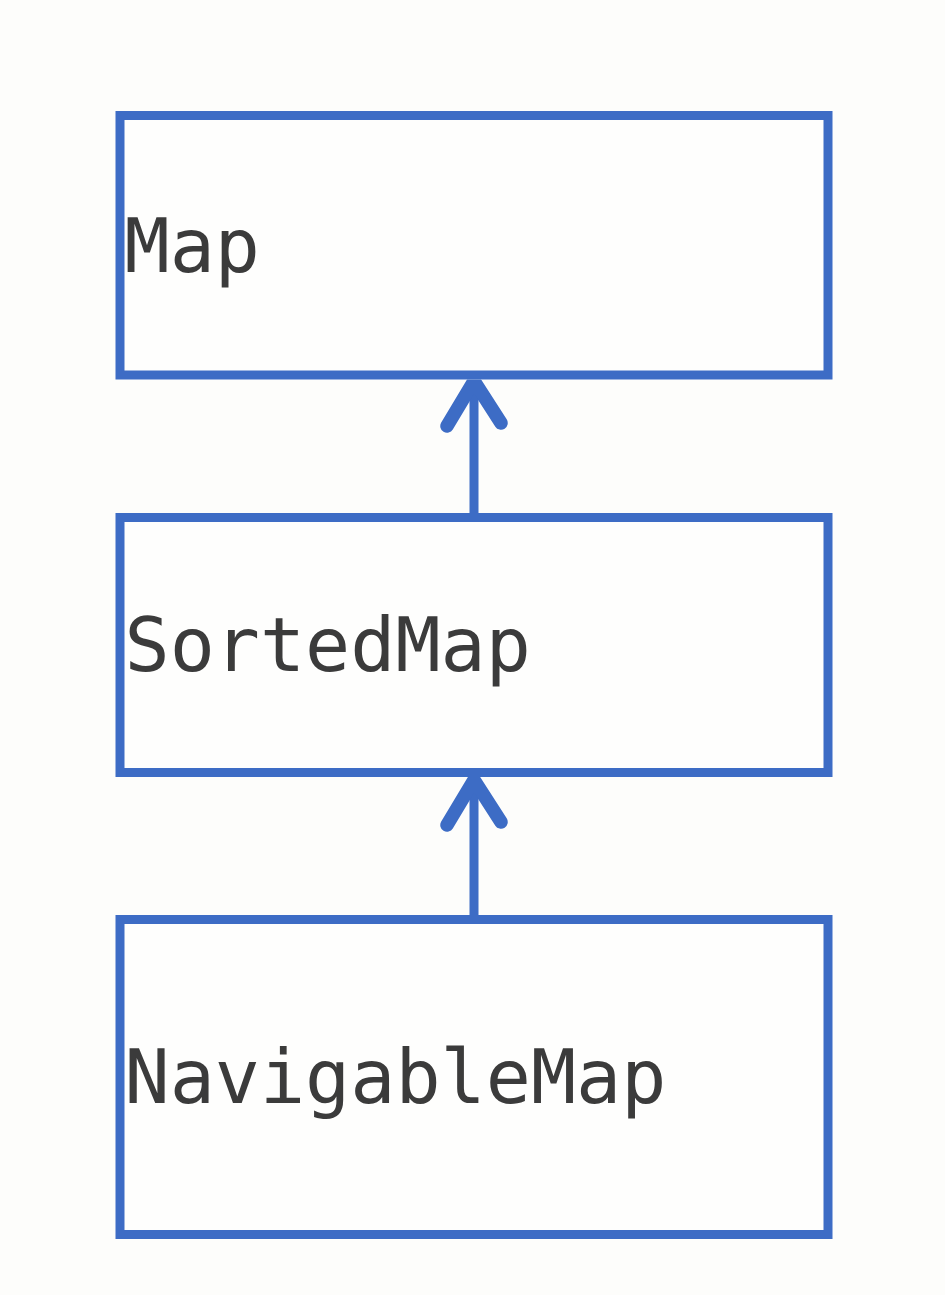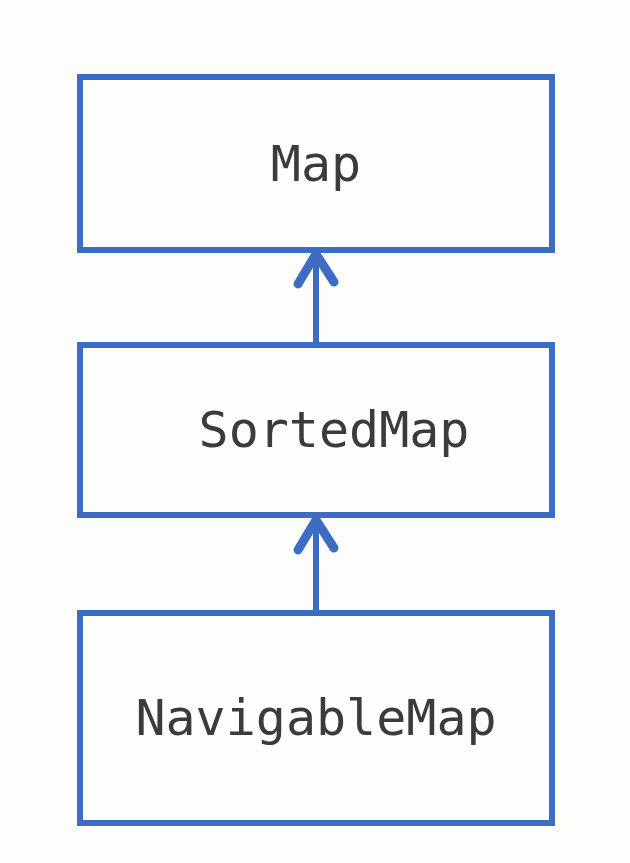--- a/index.html
+++ b/index.html
@@ -20,30 +20,29 @@
   }
   .class-box {
     position: absolute;
     left: 77px;
     width: 478px;
     box-sizing: border-box;
     border: 6px solid var(--accent, #3d6cc5);
     background: var(--box-bg, #fefefd);
     display: flex;
     align-items: center;
-    justify-content: center;
   }
   .class-box .label {
     font-size: 50px;
     color: var(--text, #3b3b3b);
     letter-spacing: 0px;
     white-space: nowrap;
   }
   #box-map          { top: 74px;  height: 179px; }
-  #box-sorted-map   { top: 342px; height: 176px; padding-left: 36px; }
+  #box-sorted-map   { top: 342px; height: 176px; }
   #box-navigable-map{ top: 610px; height: 216px; }
   svg.edges {
     position: absolute;
     inset: 0;
     width: 630px;
     height: 863px;
     pointer-events: none;
   }
 </style>
 </head>

